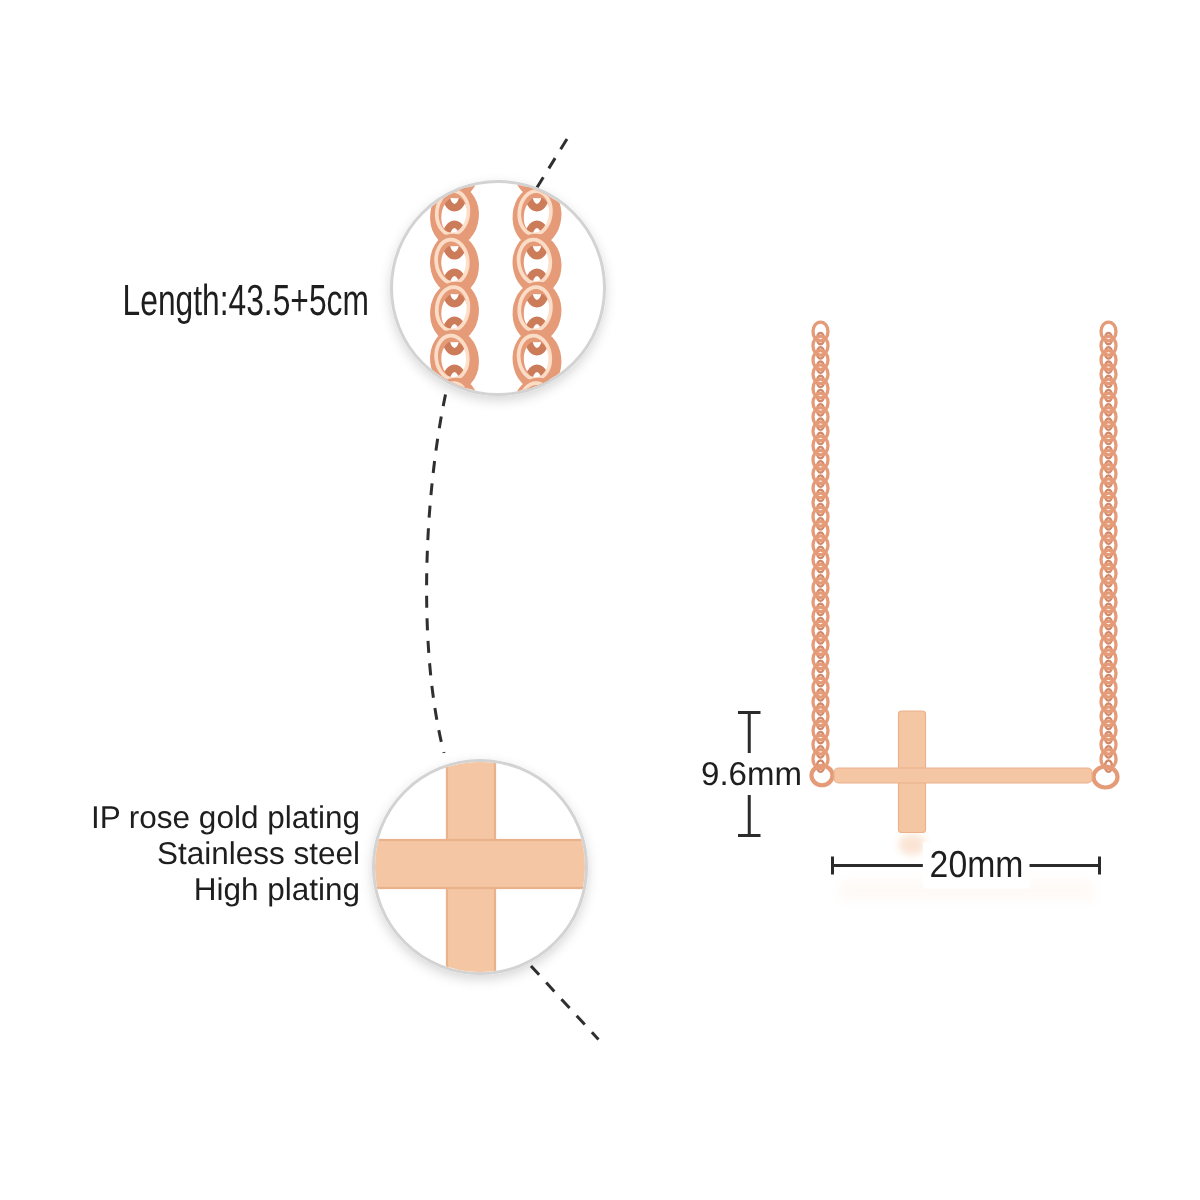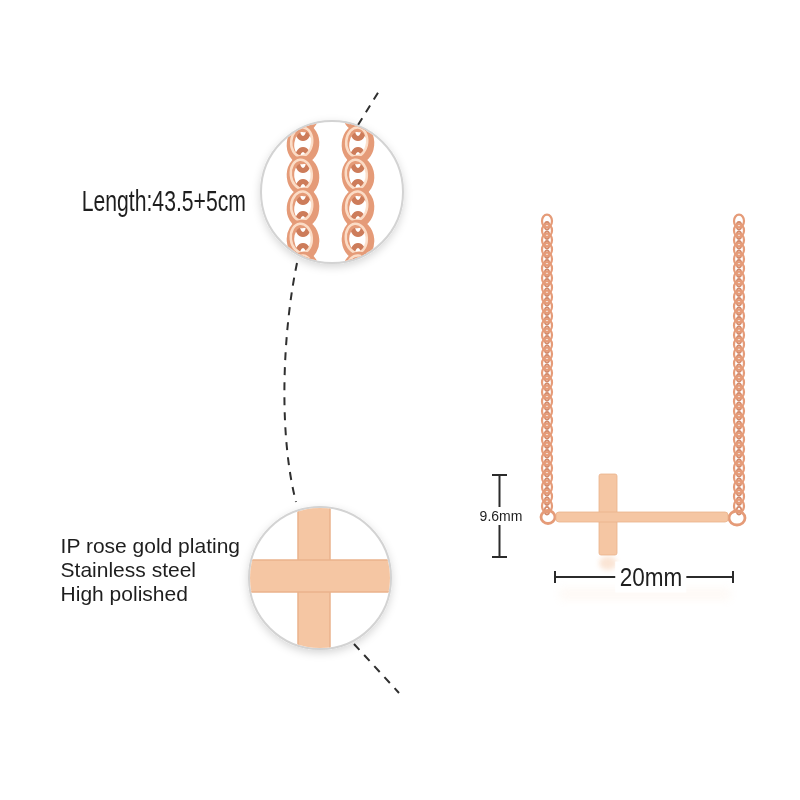--- a/index.html
+++ b/index.html
@@ -32,25 +32,25 @@
   .ring{fill:none;stroke:var(--rg);stroke-width:2.8;}
   .refl{fill:var(--pend);}
   
   .dim line{stroke:var(--dim);stroke-width:2;}
   
   .label-length{
     position:absolute;right:554px;top:186px;font-size:29px;line-height:1.1;
     white-space:nowrap;transform:scaleX(0.73);transform-origin:100% 50%;
   }
   .specs{
-    position:absolute;right:560px;top:534px;
+    position:absolute;right:560px;top:534px;text-align:right;
     font-size:21px;line-height:24px;white-space:nowrap;
   }
   .dim-label{position:absolute;background:var(--bg);white-space:nowrap;}
-  .dim-label.h{left:501px;top:516px;font-size:14px;transform:translate(-50%,-50%);padding:1px 3px;}
+  .dim-label.h{left:501px;top:516px;font-size:22px;transform:translate(-50%,-50%);padding:1px 3px;}
   .dim-label.w{left:651px;top:577px;font-size:25px;transform:translate(-50%,-50%) scaleX(0.9);padding:1px 5px;}
 </style>
 </head>
 <body>
 
 <svg class="scene" width="800" height="800" viewBox="0 0 800 800">
   <defs>
     <clipPath id="clipTop">
         <circle cx="332" cy="192" r="70"></circle>
       </clipPath>
@@ -287,17 +287,17 @@
     <line x1="555" y1="571" x2="555" y2="583"></line>
     <line x1="733" y1="571" x2="733" y2="583"></line>
   </g>
 </svg>
 
 <div class="label-length">Length:43.5+5cm</div>
 
 <div class="specs">
   <div>IP rose gold plating</div>
   <div>Stainless steel</div>
-  <div>High polished</div>
+  <div>High plating</div>
 </div>
 
 <div class="dim-label h">9.6mm</div>
 <div class="dim-label w">20mm</div>
 
 </body></html>

